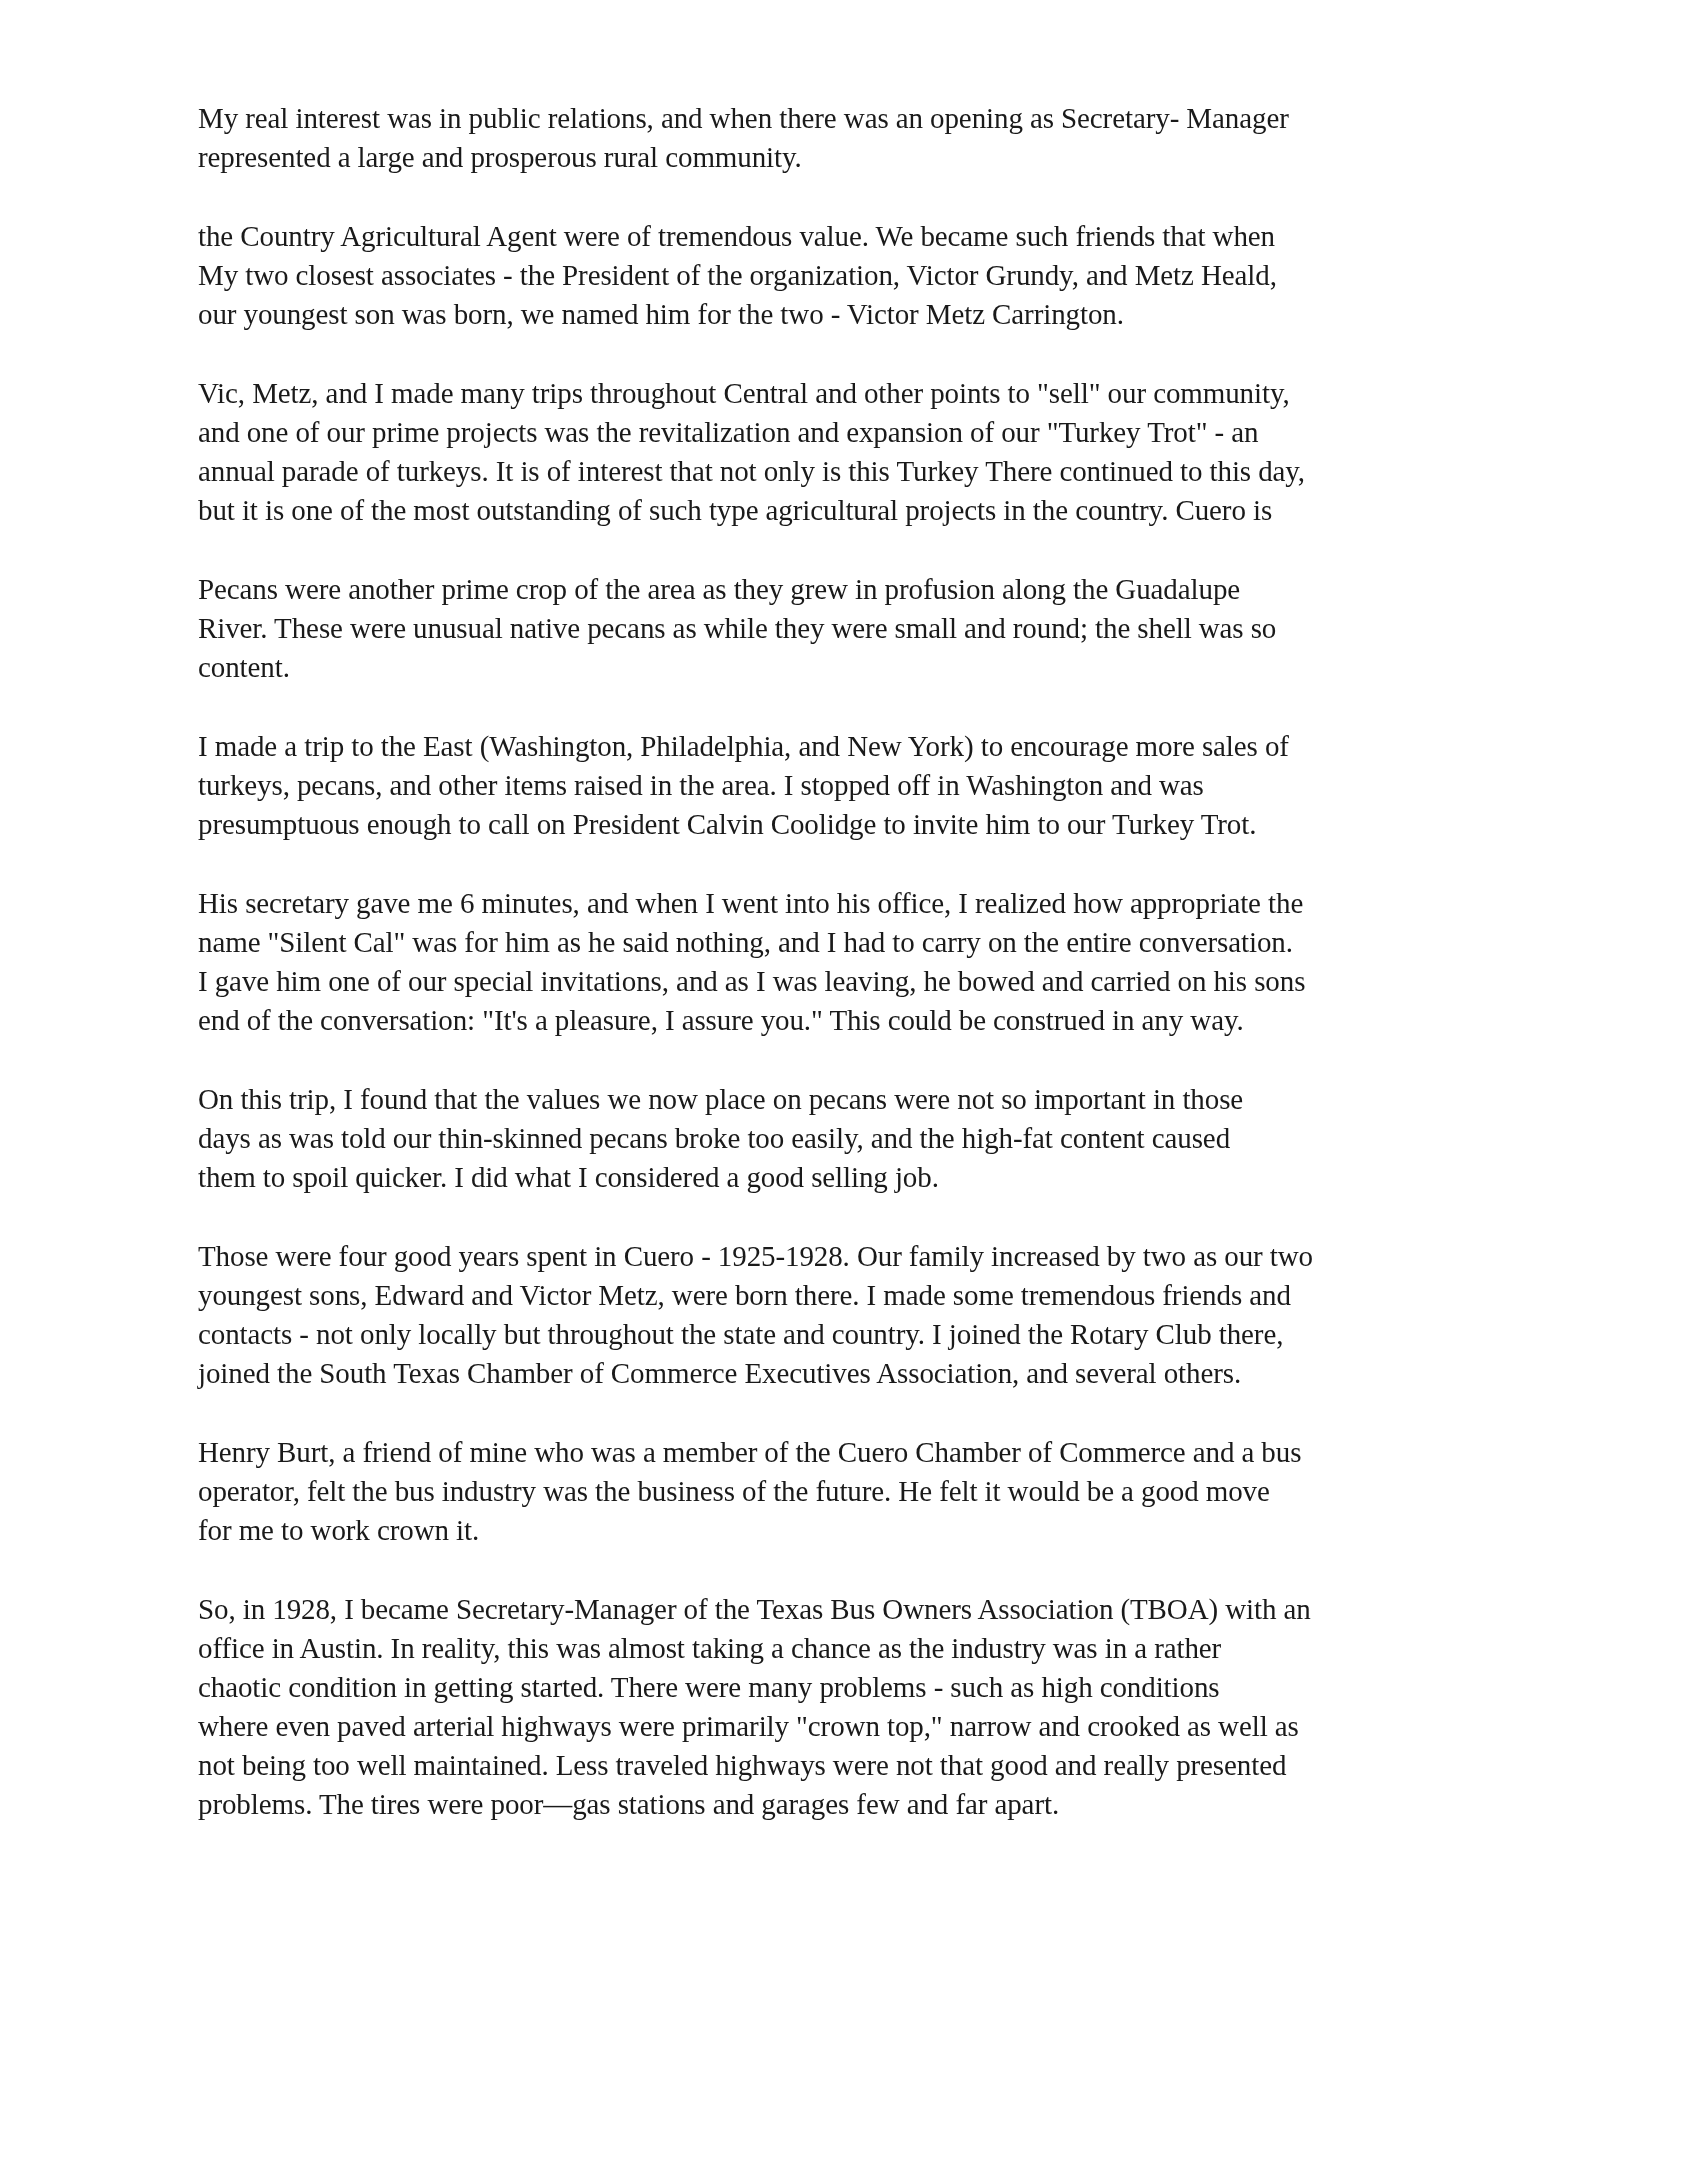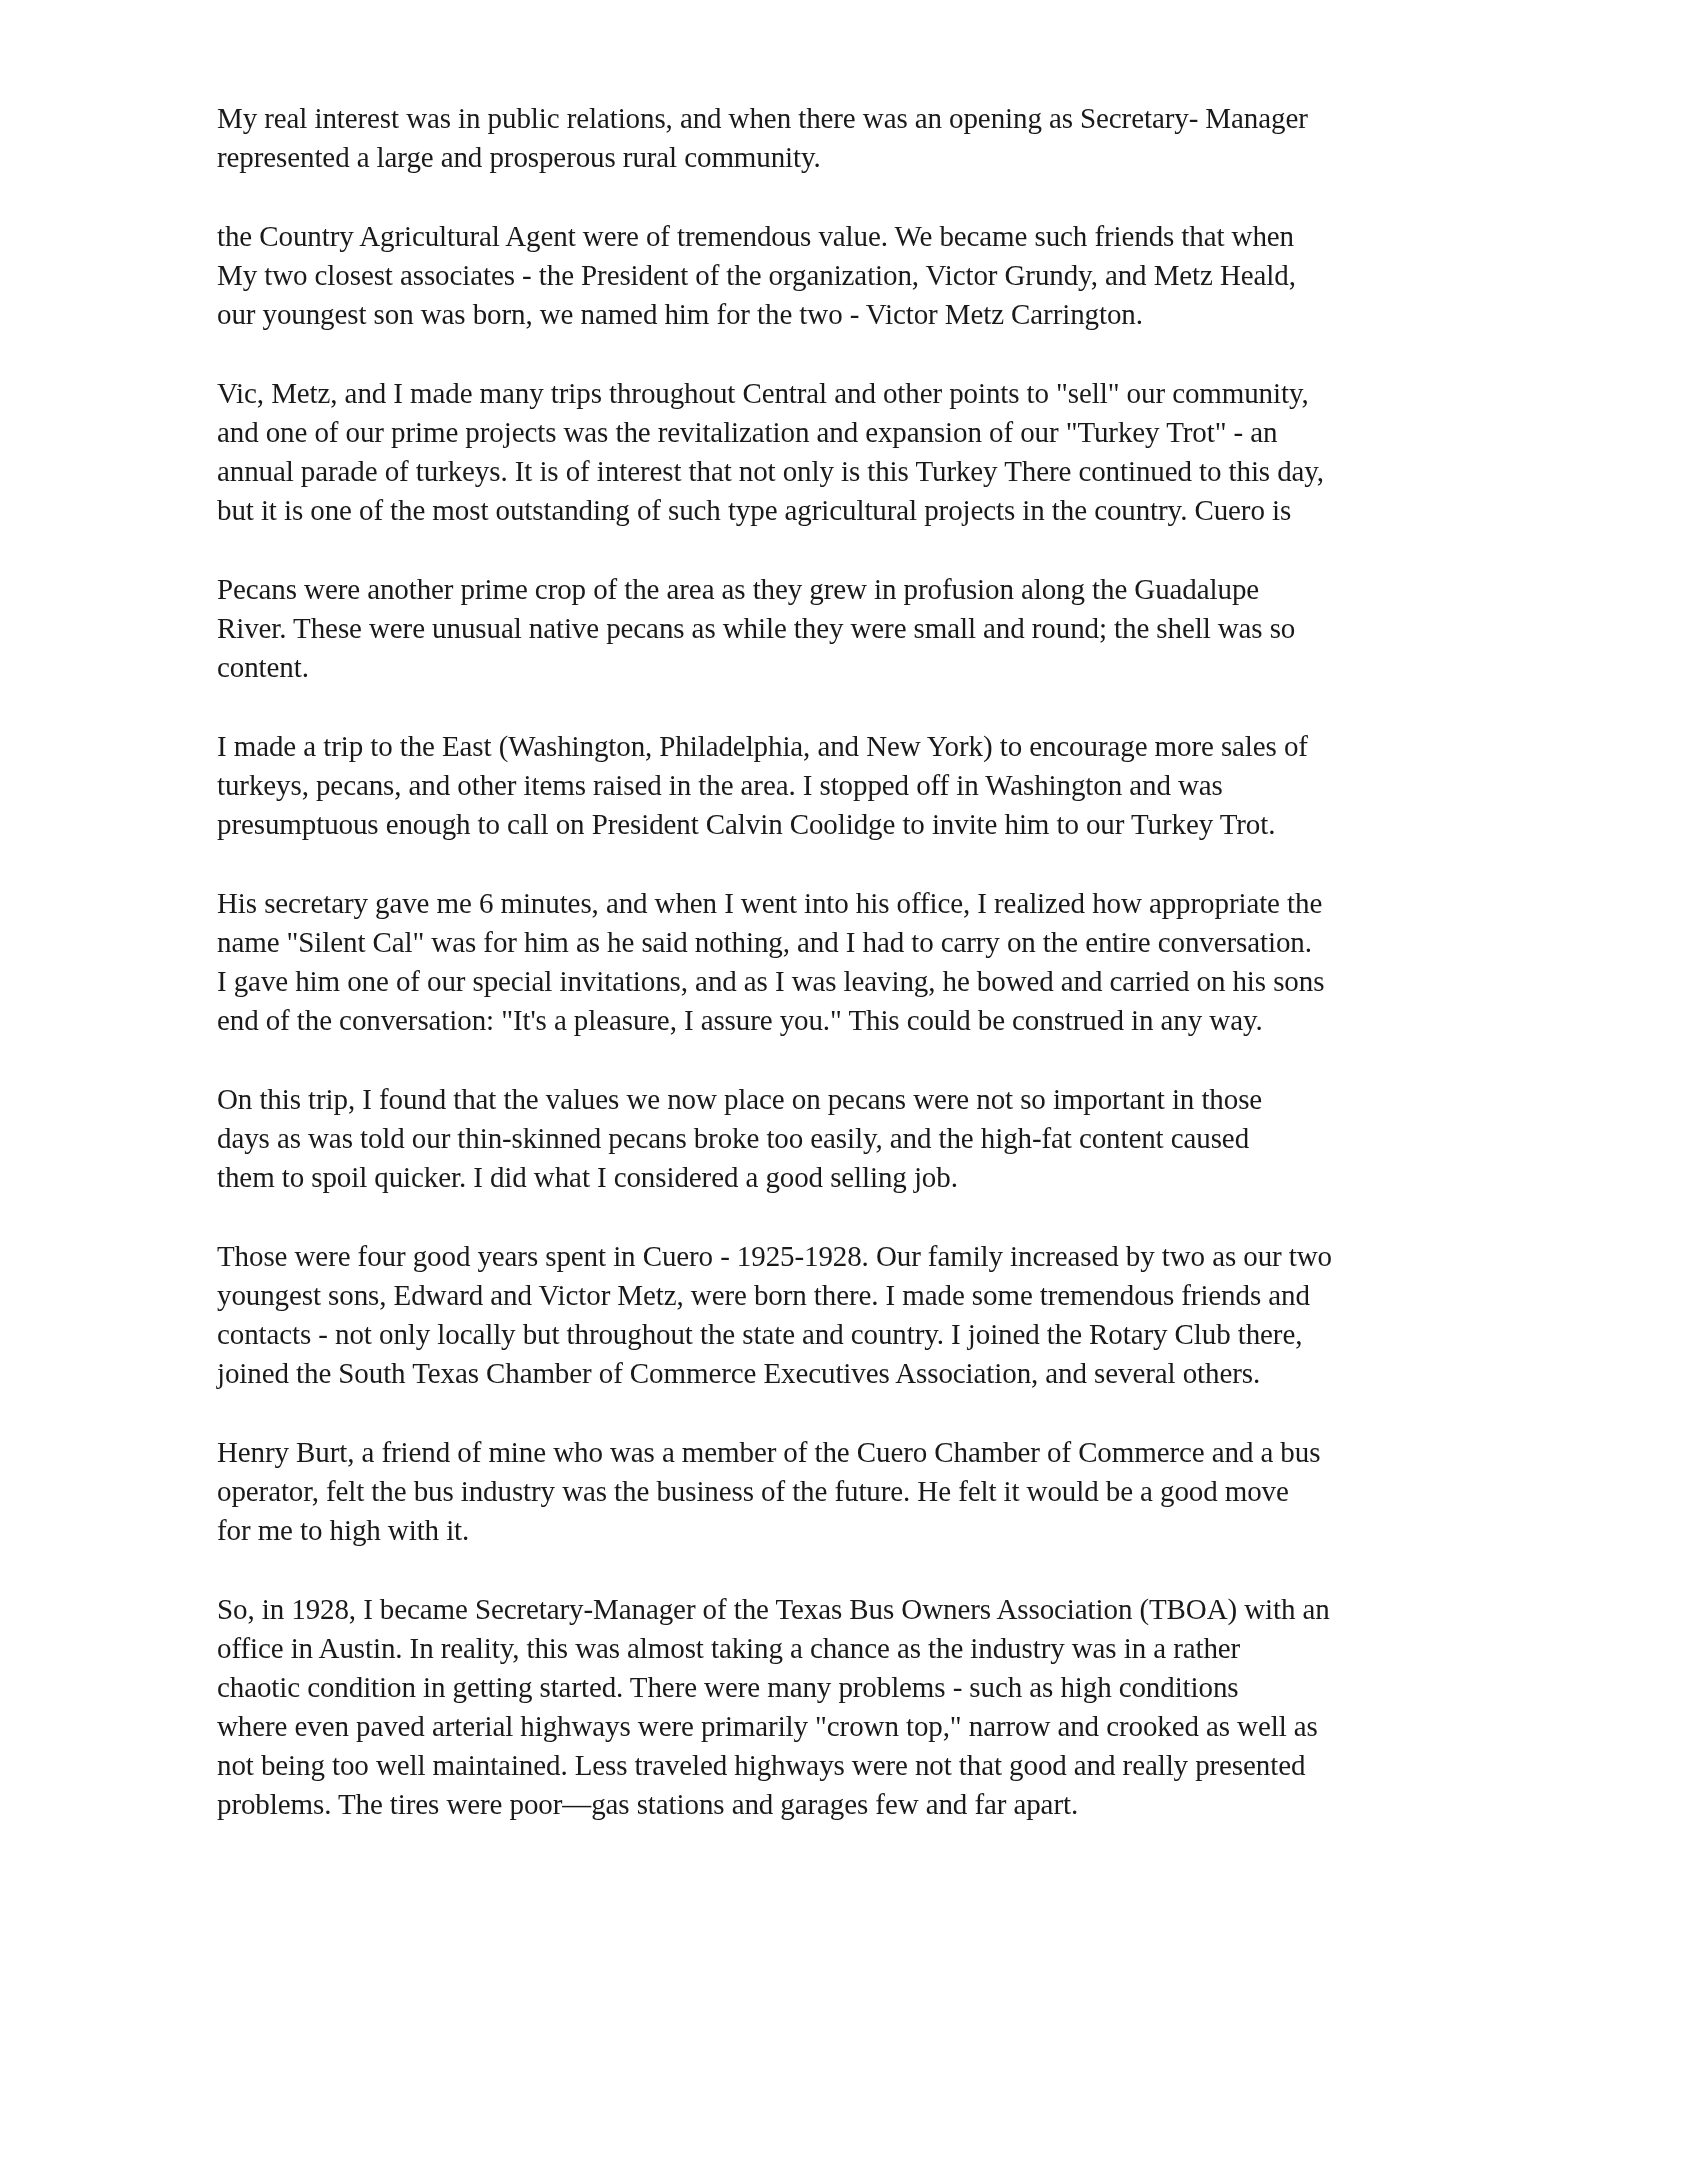--- a/index.html
+++ b/index.html
@@ -6,21 +6,20 @@
   body { width: 1683px; height: 2178px; position: relative; overflow: hidden; }
   .page {
     position: absolute;
     left: 198px;
     top: 99px;
     width: 1327px;
     font-family: "Liberation Serif", "DejaVu Serif", serif;
     font-size: 29px;
     color: #1a1a1a;
     letter-spacing: -0.1px;
-    margin-left: 19px;
   }
   .para { margin: 0 0 40px 0; }
   .line { display: block; height: 39px; line-height: 39px; white-space: nowrap; }
 </style>
 </head>
 <body>
 
 <div class="page">
   <div class="para">
     <span class="line">My real interest was in public relations, and when there was an opening as Secretary- Manager</span>
@@ -60,21 +59,21 @@
   </div>
   <div class="para">
     <span class="line">Those were four good years spent in Cuero - 1925-1928. Our family increased by two as our two</span>
     <span class="line">youngest sons, Edward and Victor Metz, were born there. I made some tremendous friends and</span>
     <span class="line">contacts - not only locally but throughout the state and country. I joined the Rotary Club there,</span>
     <span class="line">joined the South Texas Chamber of Commerce Executives Association, and several others.</span>
   </div>
   <div class="para">
     <span class="line">Henry Burt, a friend of mine who was a member of the Cuero Chamber of Commerce and a bus</span>
     <span class="line">operator, felt the bus industry was the business of the future. He felt it would be a good move</span>
-    <span class="line">for me to high with it.</span>
+    <span class="line">for me to work crown it.</span>
   </div>
   <div class="para">
     <span class="line">So, in 1928, I became Secretary-Manager of the Texas Bus Owners Association (TBOA) with an</span>
     <span class="line">office in Austin. In reality, this was almost taking a chance as the industry was in a rather</span>
     <span class="line">chaotic condition in getting started. There were many problems - such as high conditions</span>
     <span class="line">where even paved arterial highways were primarily "crown top," narrow and crooked as well as</span>
     <span class="line">not being too well maintained. Less traveled highways were not that good and really presented</span>
     <span class="line">problems. The tires were poor—gas stations and garages few and far apart.</span>
   </div>
 </div>

